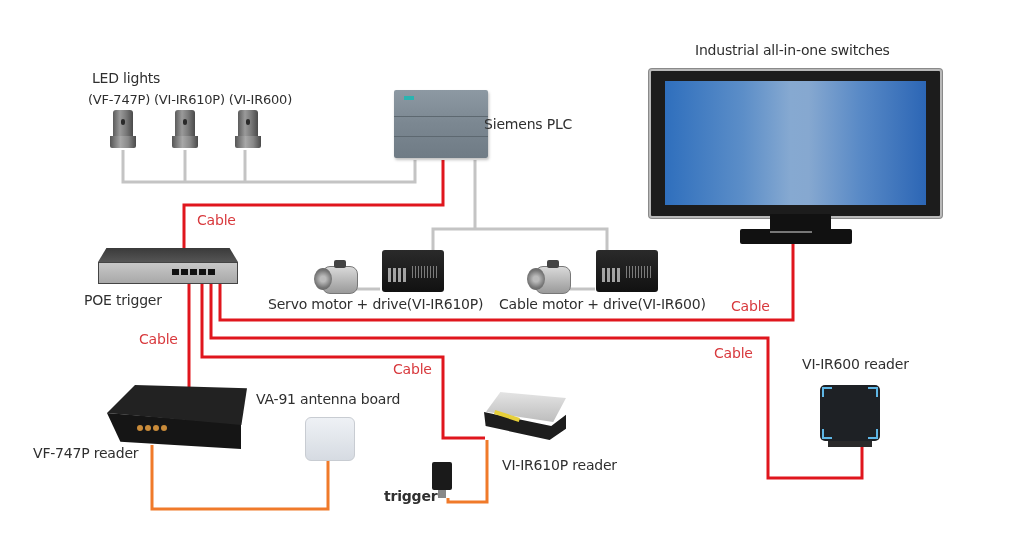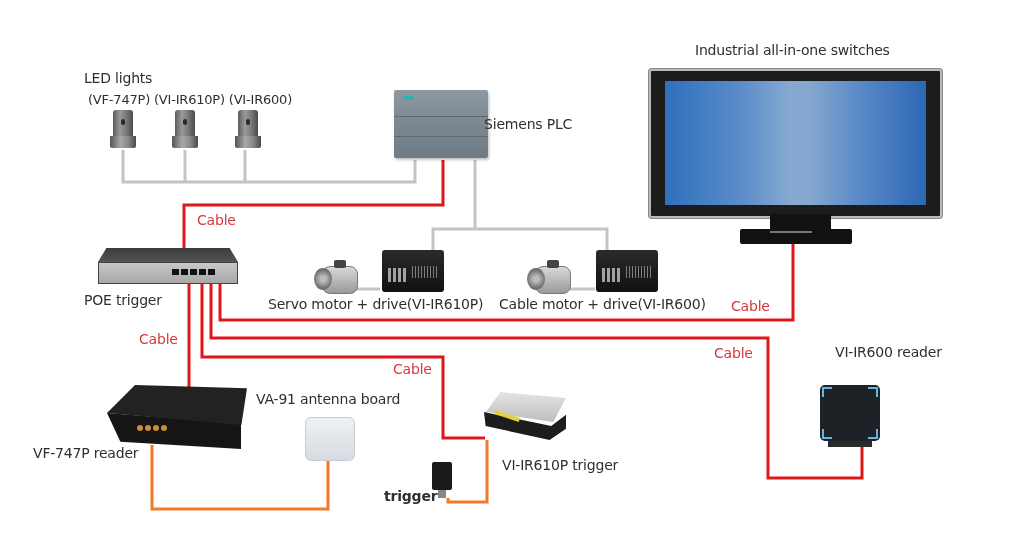--- a/index.html
+++ b/index.html
@@ -107,21 +107,21 @@
     <path d="M211 284 V338 H768 V478 H862 V445"></path>
     <path d="M202 284 V357 H443 V438 H485"></path>
     <path d="M189 284 V395"></path>
   </g>
   <g fill="none" stroke="#f07a2a" stroke-width="3">
     <path d="M152 445 V509 H328 V459"></path>
     <path d="M487 440 V502 H448 V498"></path>
   </g>
 </svg>
 
-<div class="lbl" style="left:84px;top:70px;">LED lights</div>
+<div class="lbl" style="left:92px;top:70px;">LED lights</div>
 <div class="lbl" style="left:88px;top:92px;font-size:13px;">(VF-747P) (VI-IR610P) (VI-IR600)</div>
 <div class="led" style="left:110px;top:110px;">
     <div class="cap"></div>
     <div class="base"></div>
   </div>
 <div class="led" style="left:172px;top:110px;">
     <div class="cap"></div>
     <div class="base"></div>
   </div>
 <div class="led" style="left:235px;top:110px;">
@@ -194,28 +194,28 @@
 <div class="lbl" style="left:33px;top:445px;">VF-747P reader</div>
 
 <div class="lbl" style="left:256px;top:391px;">VA-91  antenna board</div>
 <div class="dev antenna"></div>
 
 <div class="dev ir610">
     <div class="side"></div>
     <div class="top"></div>
     <div class="strip"></div>
   </div>
-<div class="lbl" style="left:502px;top:457px;">VI-IR610P trigger</div>
+<div class="lbl" style="left:502px;top:457px;">VI-IR610P reader</div>
 
 <div class="dev trigger">
     <div class="b"></div>
     <div class="n"></div>
   </div>
 <div class="lbl" style="left:384px;top:488px;font-weight:bold;">trigger</div>
 
-<div class="lbl" style="left:802px;top:344px;margin-left:33px;">VI-IR600 reader</div>
+<div class="lbl" style="left:802px;top:356px;">VI-IR600 reader</div>
 <div class="dev ir600">
   <div class="c" style="left:2px;top:2px;border-right:none;border-bottom:none;"></div>
   <div class="c" style="right:2px;top:2px;border-left:none;border-bottom:none;"></div>
   <div class="c" style="left:2px;bottom:2px;border-right:none;border-top:none;"></div>
   <div class="c" style="right:2px;bottom:2px;border-left:none;border-top:none;"></div>
   <div class="bot"></div>
 </div>
 
 </body></html>

